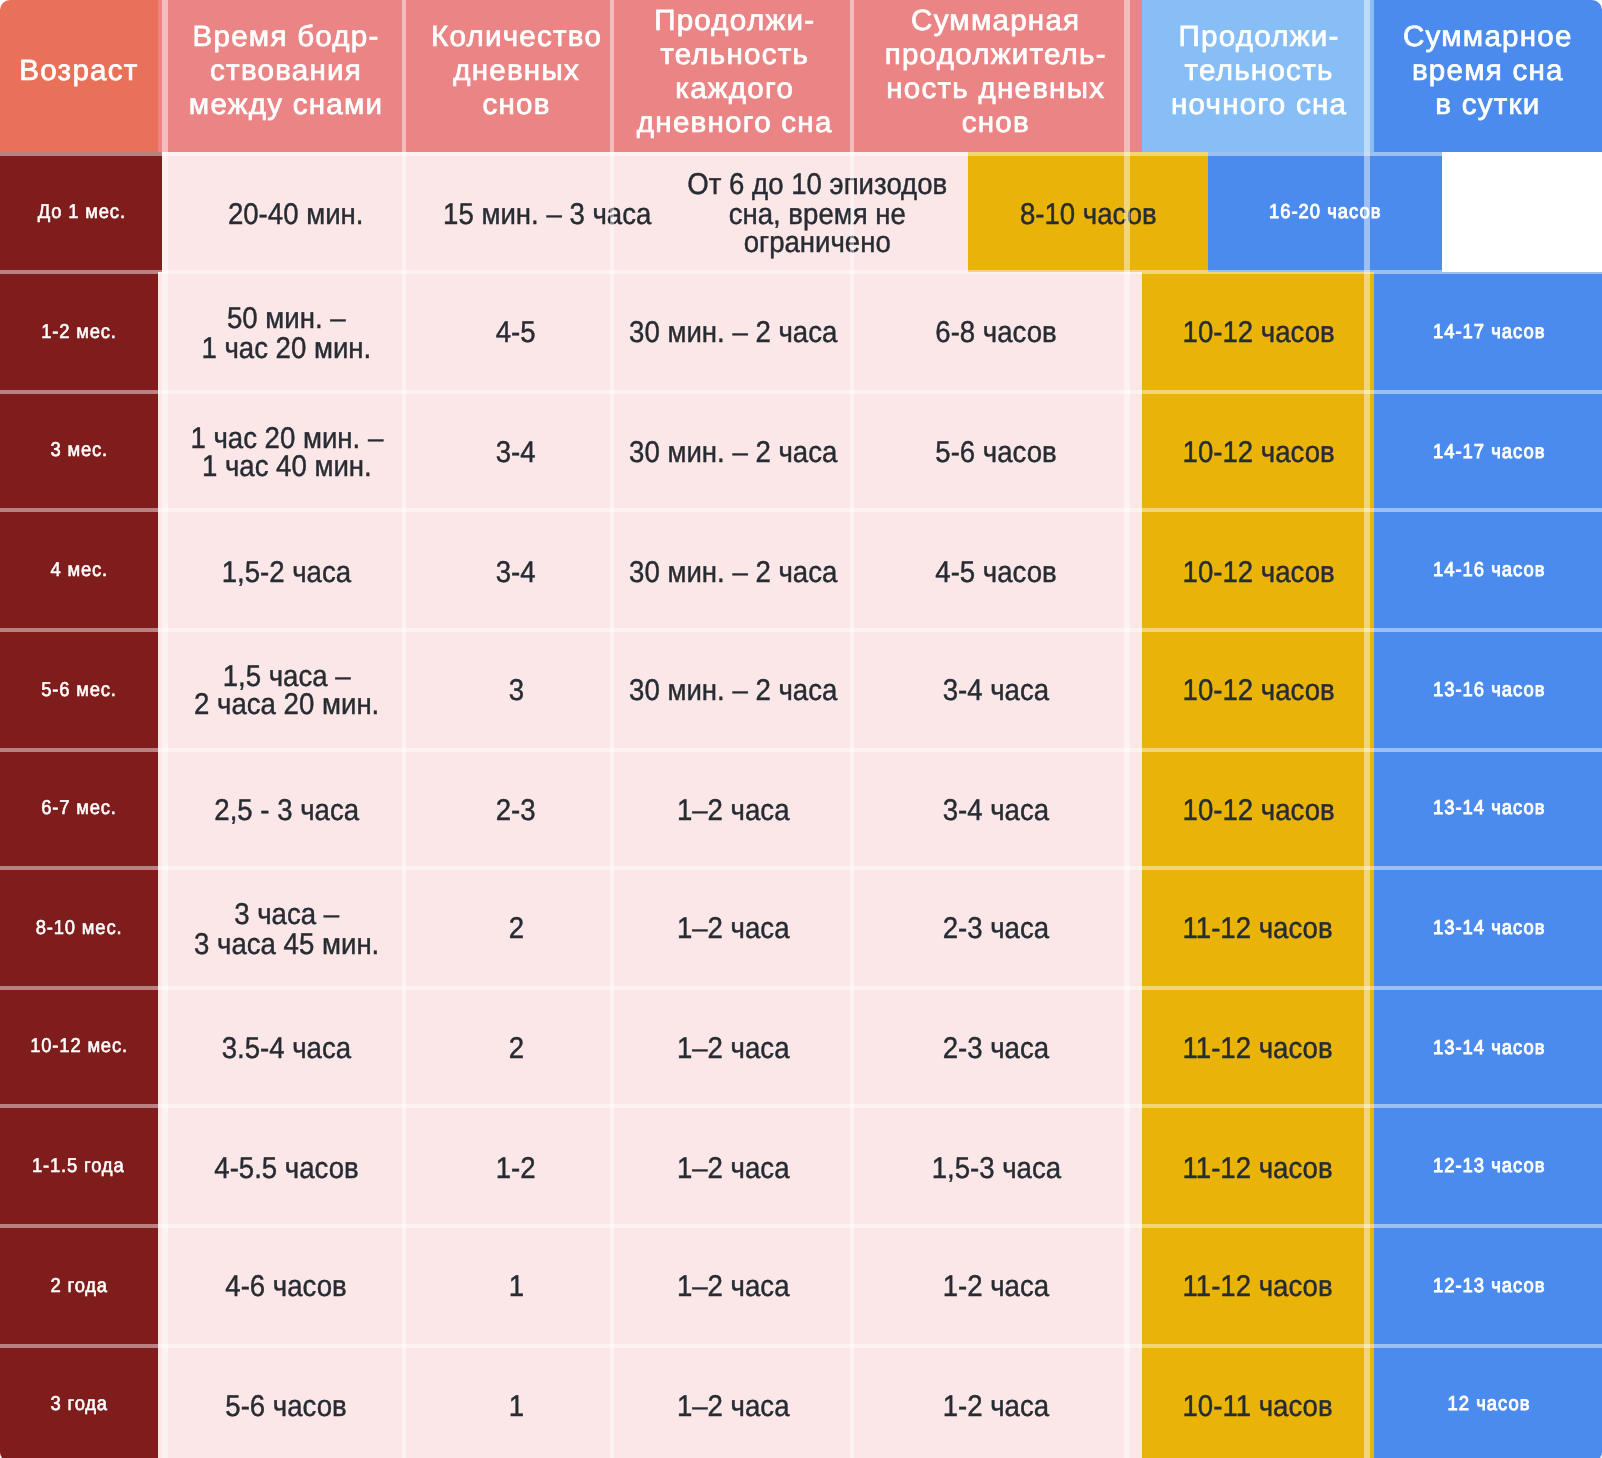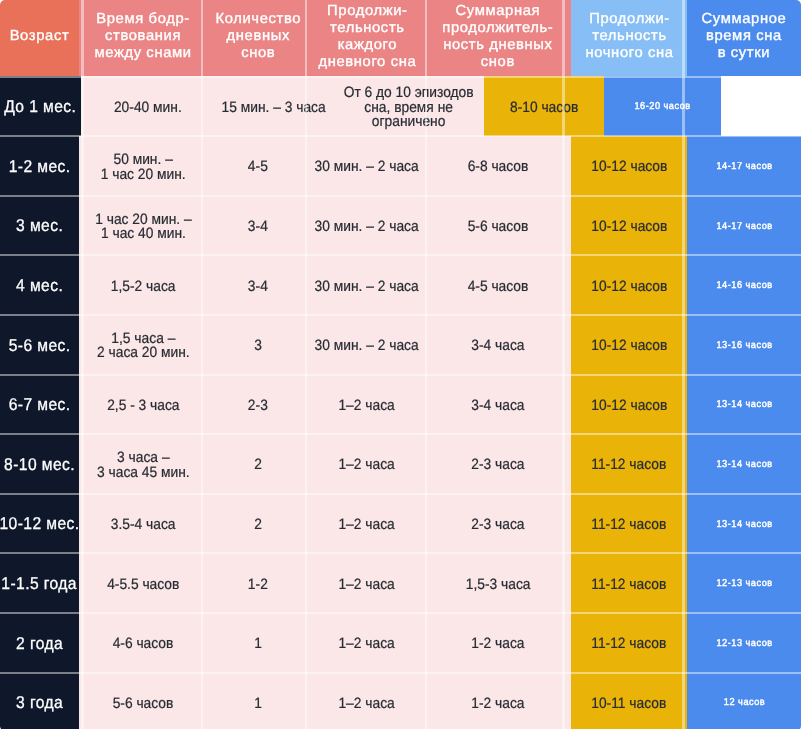--- a/index.html
+++ b/index.html
@@ -26,21 +26,21 @@
   .hdr .cell > span{transform:scaleX(1.012);}
   .h0{background:#E97059;}
   .h1,.h2,.h3,.h4{background:#EB8585;}
   .h5{background:#86BEF5;}
   .h6{background:#4C8BEE;}
 
   
   .dr{height:59.6px;}
   .dr .cell{padding-top:3.4px;line-height:14.6px;}
   .dr .b1,.dr .b2,.dr .b3,.dr .b4,.dr .b5{padding-top:4.6px;}
-  .dr .b0{background:#0f172a;color:#ffffff;font-weight:400;font-size:17px;
+  .dr .b0{background:#7f1d1d;color:#ffffff;font-weight:400;font-size:10px;
           letter-spacing:0.45px;align-items:center;-webkit-text-stroke:0.3px currentColor;}
   .dr .b1,.dr .b2,.dr .b3,.dr .b4{background:#FBE7E8;color:#272C33;font-size:15px;
           -webkit-text-stroke:0.22px currentColor;}
   .dr .b5{background:#eab308;color:#272C33;font-size:15px;
           -webkit-text-stroke:0.22px currentColor;}
   .dr .b6{background:#4C8BEE;color:#ffffff;font-weight:400;font-size:10px;padding-top:3.9px;
           letter-spacing:0.55px;-webkit-text-stroke:0.45px currentColor;}
 
   
   #table-gridlines{position:absolute;inset:0;pointer-events:none;}

